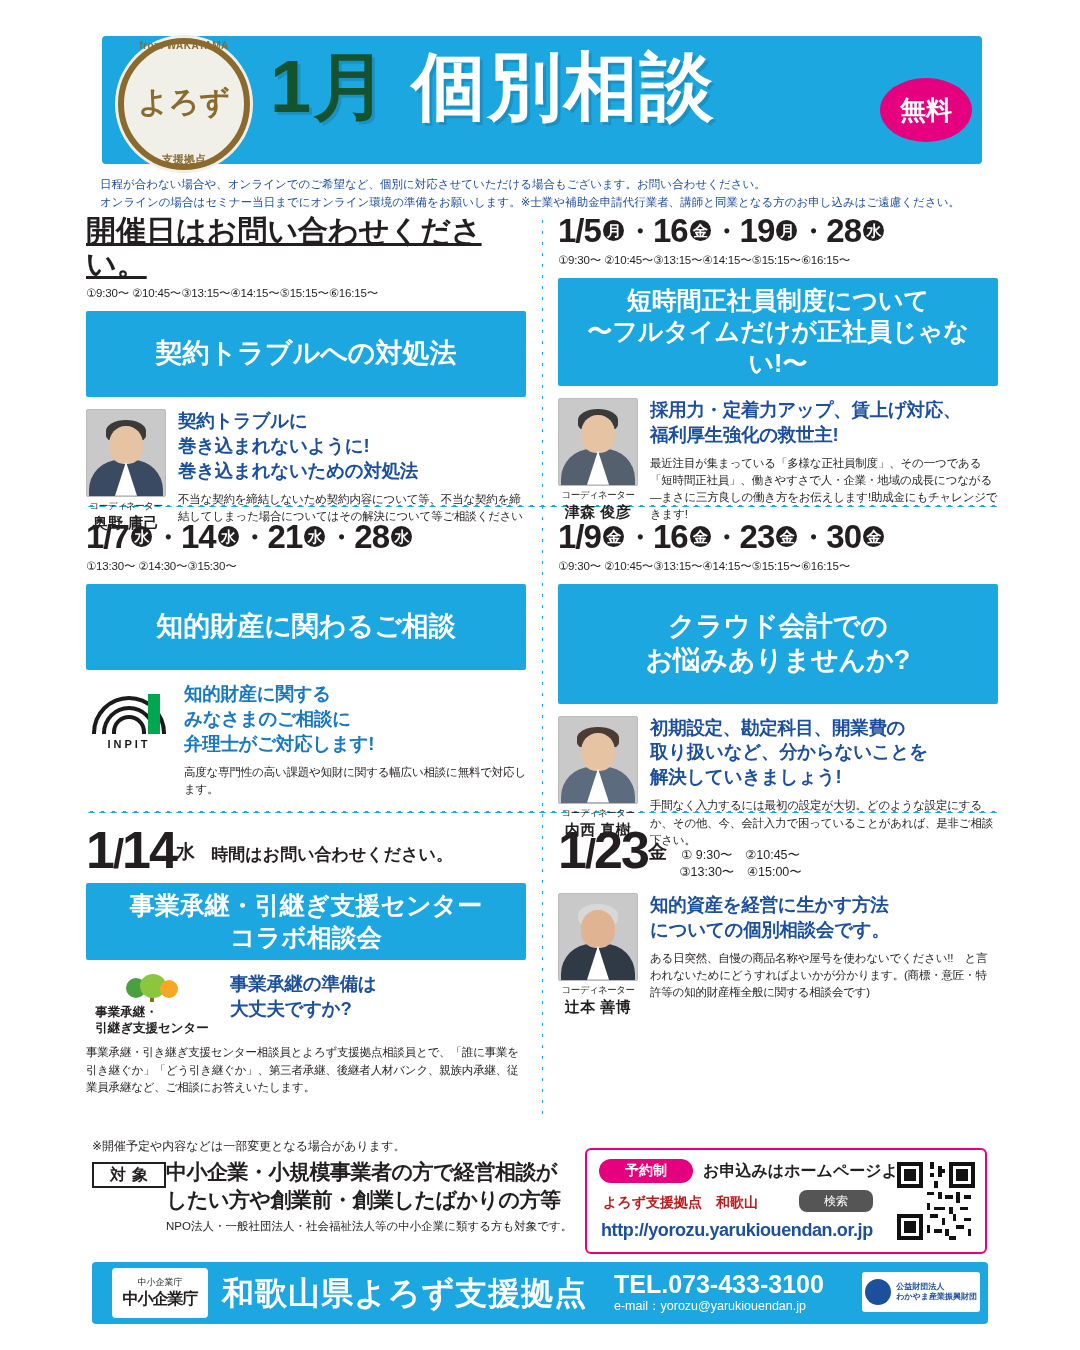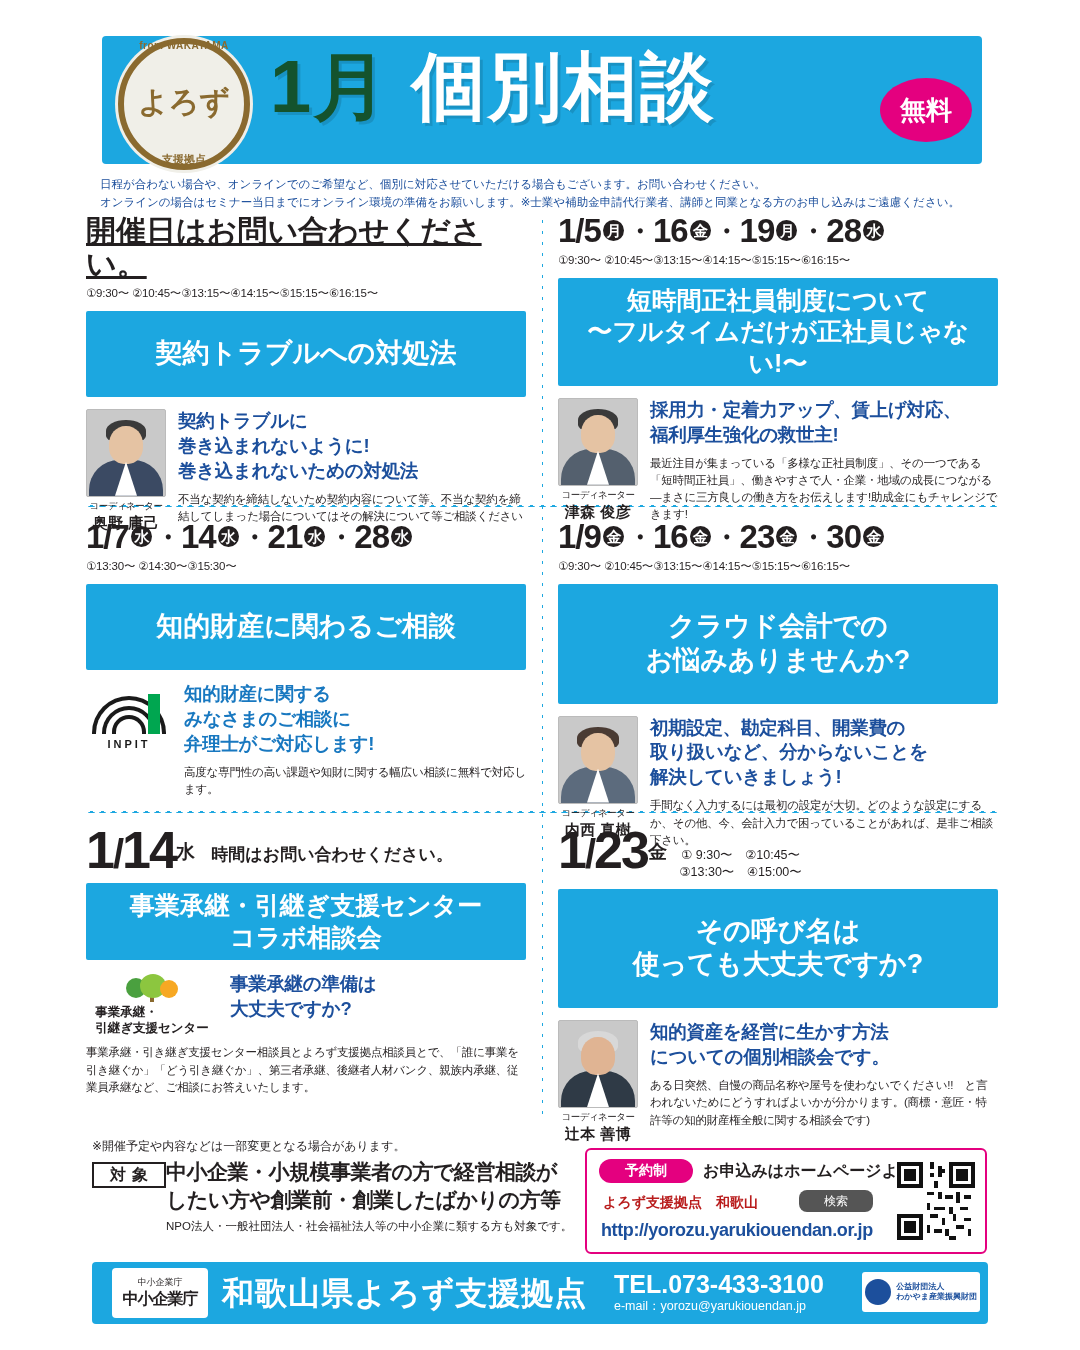--- a/index.html
+++ b/index.html
@@ -328,22 +328,20 @@
       </div>
       <div class="desc" style="margin-top:8px">事業承継・引き継ぎ支援センター相談員とよろず支援拠点相談員とで、「誰に事業を引き継ぐか」「どう引き継ぐか」、第三者承継、後継者人材バンク、親族内承継、従業員承継など、ご相談にお答えいたします。</div>
     </div>
 
     <div class="cell c-r r3">
       <div>
         <span class="big14">1<span style="font-size:40px">/</span>23<span class="dow">金</span></span>
         <span class="times-inline" style="white-space:pre-line">① 9:30〜　②10:45〜
 ③13:30〜　④15:00〜</span>
       </div>
-      <div class="titlebar" style="white-space:pre-line;margin-top:8px">その呼び名は
-使っても大丈夫ですか?</div>
       <div class="body-row">
         <div>
           <div class="photo o">
             <div class="body"></div>
               <div class="hair"></div>
               <div class="head"></div>
               <div class="shirt"></div>
           </div>
           <div class="cap">コーディネーター</div>
           <div class="name">辻本 善博</div>

